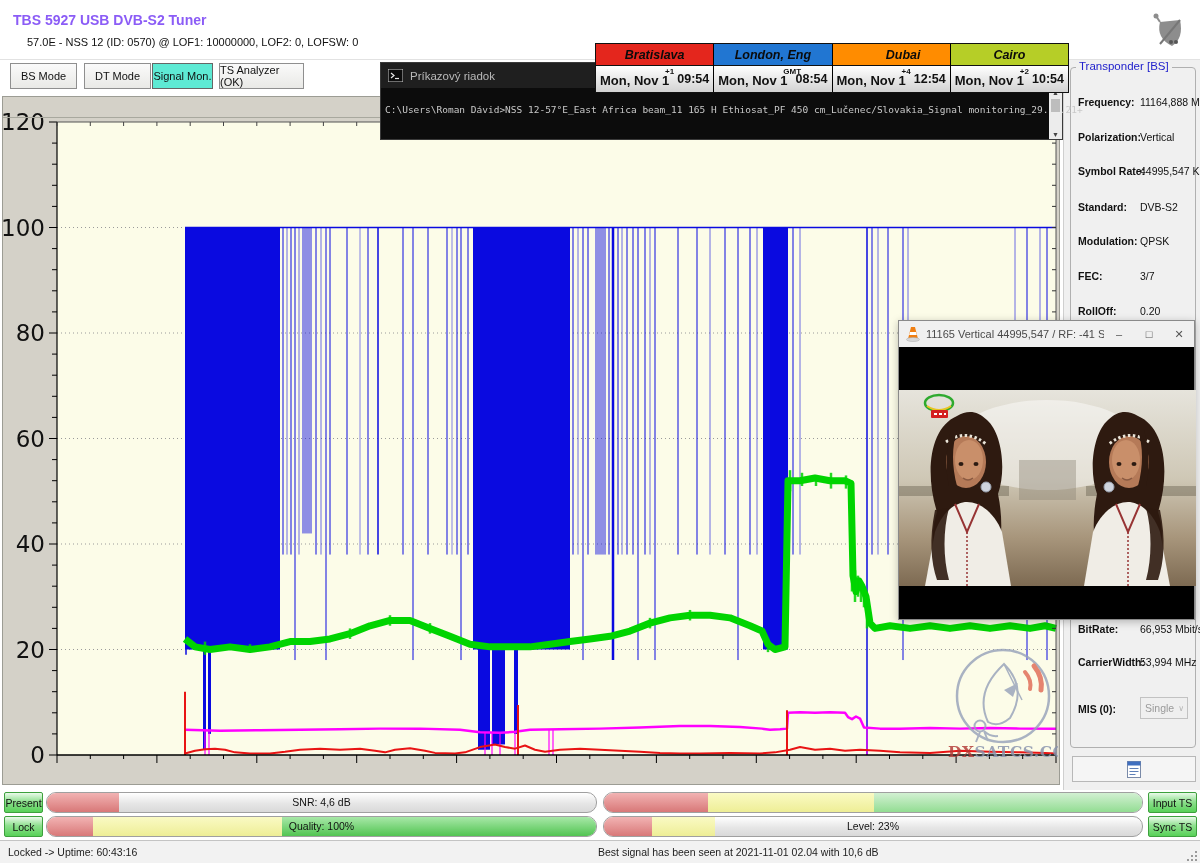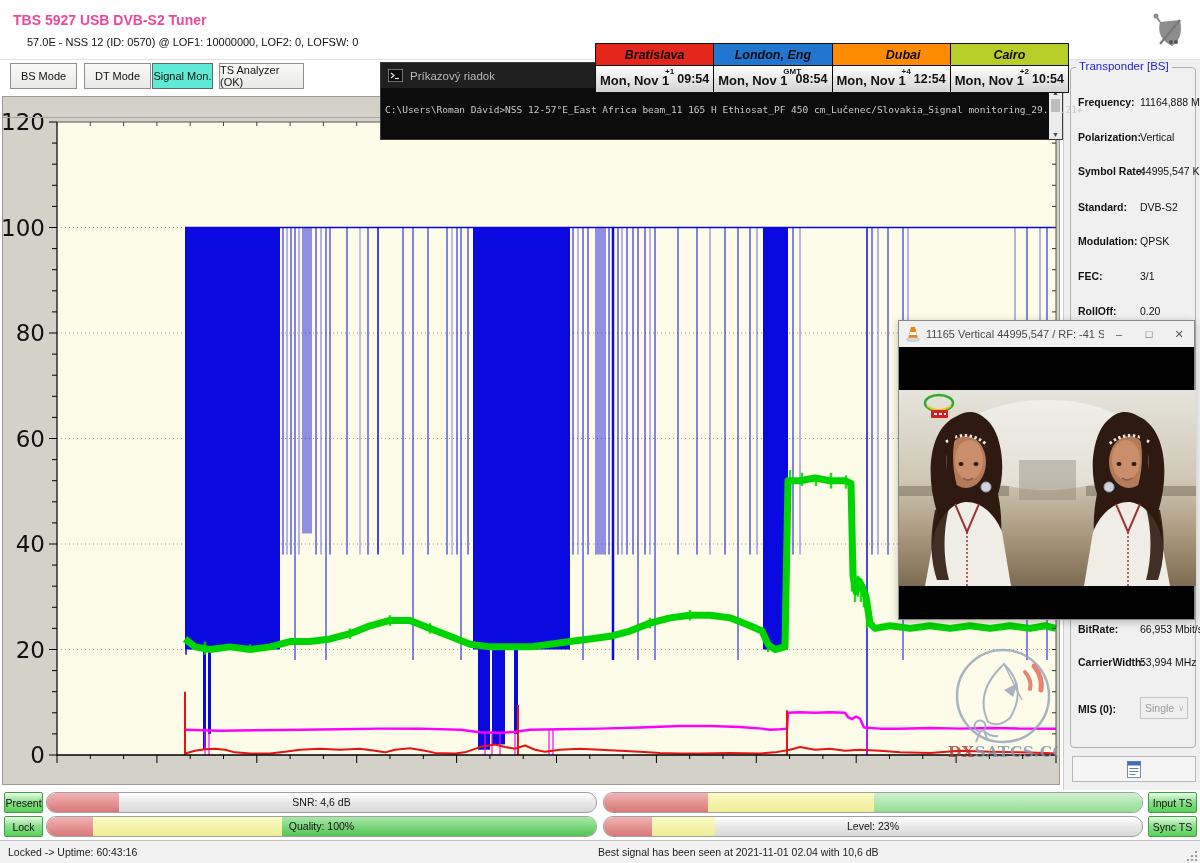--- a/index.html
+++ b/index.html
@@ -1,20 +1,20 @@
 <!DOCTYPE html>
 <html><head>
 <meta charset="utf-8">
 <style>
   html,body{margin:0;padding:0}
   body{width:1200px;height:863px;position:relative;background:#fff;overflow:hidden;
        font-family:"Liberation Sans",sans-serif;color:#111}
   .abs{position:absolute}
   
-  #app-title{left:13px;top:12px;color:#ec4899;font-weight:bold;font-size:14px}
+  #app-title{left:13px;top:12px;color:#8b5cf6;font-weight:bold;font-size:14px}
   #app-sub{left:27px;top:36px;font-size:11px}
   #hdr-sep{left:0;top:59px;width:1200px;height:1px;background:#e2e2e2}
   .tab{top:63px;height:26px;background:linear-gradient(#fafafa,#e9e9e6);border:1px solid #8f8f8f;
        font-size:11px;display:flex;align-items:center;justify-content:center;box-sizing:border-box;cursor:default}
   .tab.active{background:#5eead4;border-color:#666}
   
   #chart-panel{left:2px;top:96px;width:1058px;height:689px;background:#d4d1c8;border:1px solid #9c9c94;box-sizing:border-box;z-index:1}
   #legend-strip{left:3px;top:97px;width:1056px;height:20px;border-bottom:1px solid #a8a89e;z-index:3}
   .leg-line{position:absolute;top:106px;width:30px;height:2px}
   .leg-text{position:absolute;top:100px;font-size:11.5px}
@@ -491,21 +491,21 @@
 <div class="abs trow" style="top:201px">
   <span class="l">Standard:</span>
   <span class="v">DVB-S2</span>
 </div>
 <div class="abs trow" style="top:235px">
   <span class="l">Modulation:</span>
   <span class="v">QPSK</span>
 </div>
 <div class="abs trow" style="top:270px">
   <span class="l">FEC:</span>
-  <span class="v">3/1</span>
+  <span class="v">3/7</span>
 </div>
 <div class="abs trow" style="top:305px">
   <span class="l">RollOff:</span>
   <span class="v">0.20</span>
 </div>
 <div class="abs trow" style="top:623px">
   <span class="l">BitRate:</span>
   <span class="v">66,953 Mbit/s</span>
 </div>
 <div class="abs trow" style="top:656px">

